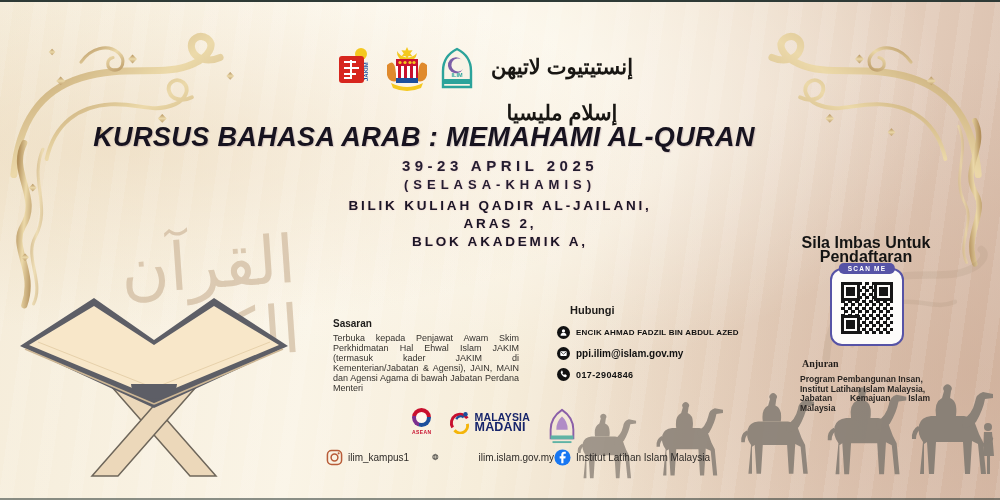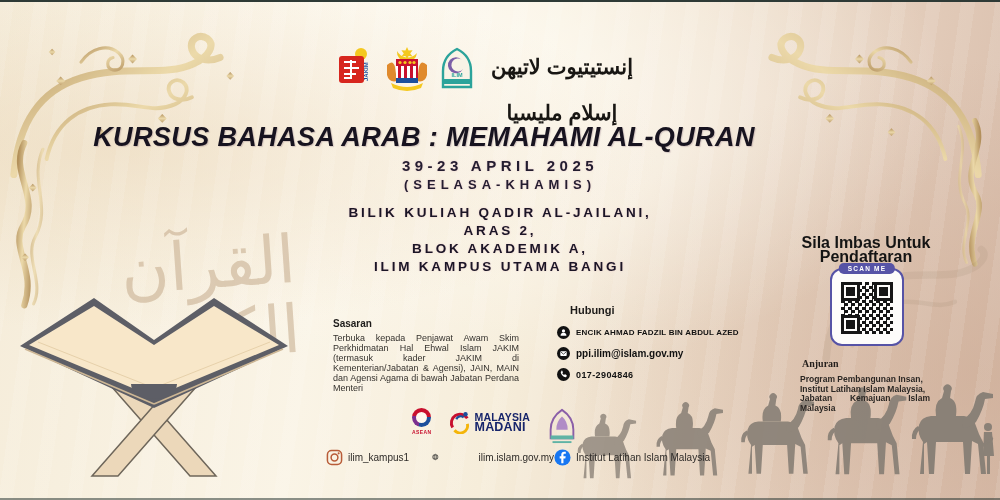--- a/index.html
+++ b/index.html
@@ -19,21 +19,21 @@
   .hdr-logos{top:42px;left:338px;height:52px;display:flex;align-items:center;gap:9px;z-index:10;}
   .jawi{top:44px;left:472px;width:180px;font-size:21px;font-weight:bold;color:#181613;
     direction:rtl;text-align:center;line-height:46px;z-index:10;letter-spacing:-1px;}
   
   .title{top:122px;left:0;width:848px;text-align:center;font-size:27px;font-weight:800;font-style:italic;
     color:#17131f;letter-spacing:.4px;text-shadow:1px 1px 1px rgba(110,80,100,.25);z-index:10;}
   .date1{top:157px;left:0;width:1000px;text-align:center;font-size:15px;font-weight:800;letter-spacing:4.5px;
     color:#241d30;text-shadow:0 0 2px rgba(210,130,165,.35);z-index:10;}
   .date2{top:177px;left:0;width:1000px;text-align:center;font-size:13px;font-weight:800;letter-spacing:5px;
     color:#241d30;text-shadow:0 0 2px rgba(210,130,165,.35);z-index:10;}
-  .venue{top:204px;left:0;width:1000px;text-align:center;z-index:10;}
+  .venue{top:197px;left:0;width:1000px;text-align:center;z-index:10;}
   .venue div{font-size:13.5px;font-weight:800;letter-spacing:2.8px;line-height:18px;color:#1b1526;
     text-shadow:0 0 2px rgba(214,130,160,.3);}
   
   .sasaran{top:318px;left:333px;width:186px;z-index:10;}
   .sasaran h4{margin:0 0 4px 0;font-size:10px;color:#1e1c1a;}
   .sasaran p{margin:0;font-size:9px;line-height:10px;color:#35322e;text-align:justify;font-weight:500;}
   
   .hubungi{top:304px;left:557px;width:210px;z-index:10;}
   .hubungi h4{margin:0 0 10px 13px;font-size:11px;color:#1e1c1a;}
   .c-row{display:flex;align-items:center;gap:6px;margin-bottom:8px;}
@@ -186,21 +186,20 @@
   </div>
   <div class="abs jawi">إنستيتيوت لاتيهن إسلام مليسيا</div>
 
   <div class="abs title">KURSUS BAHASA ARAB : MEMAHAMI AL-QURAN</div>
   <div class="abs date1">39-23 APRIL 2025</div>
   <div class="abs date2">(SELASA-KHAMIS)</div>
   <div class="abs venue">
     <div>BILIK KULIAH QADIR AL-JAILANI,</div>
     <div>ARAS 2,</div>
     <div>BLOK AKADEMIK A,</div>
-    <div>ILIM KAMPUS UTAMA BANGI</div>
   </div>
 
   <div class="abs quran-callig">القرآن الكريم</div>
   <svg class="abs" style="left:8px;top:228px;z-index:3;" width="292" height="264" viewBox="0 0 292 264">
 
     <g stroke="#6e665a" stroke-width="1.5" fill="#ecd8ba">
       <polygon points="96,150 122,150 208,248 182,248"></polygon>
       <polygon points="170,150 196,150 110,248 84,248"></polygon>
     </g>
 

